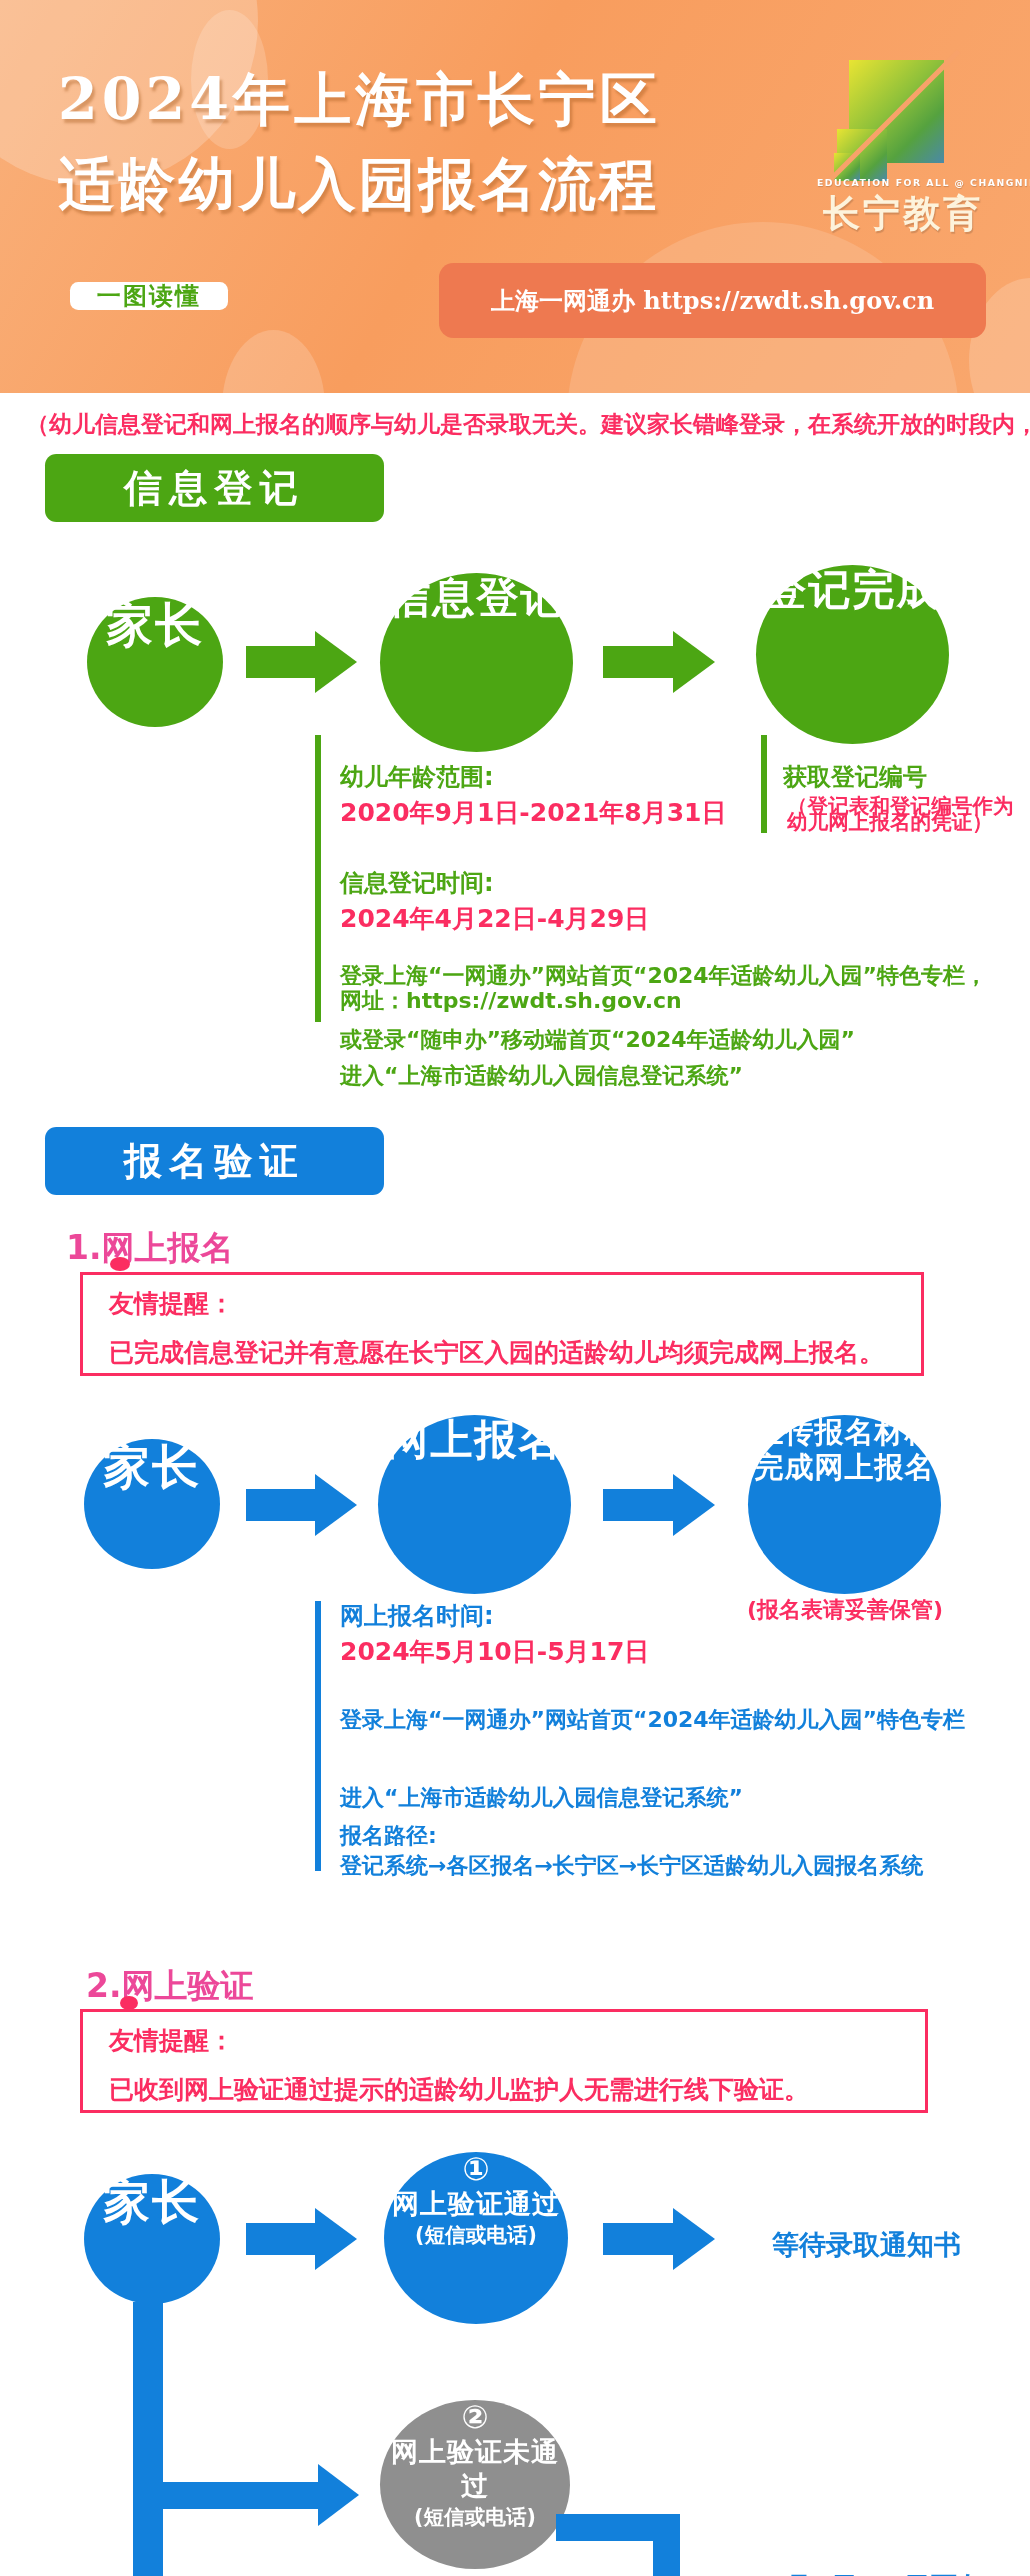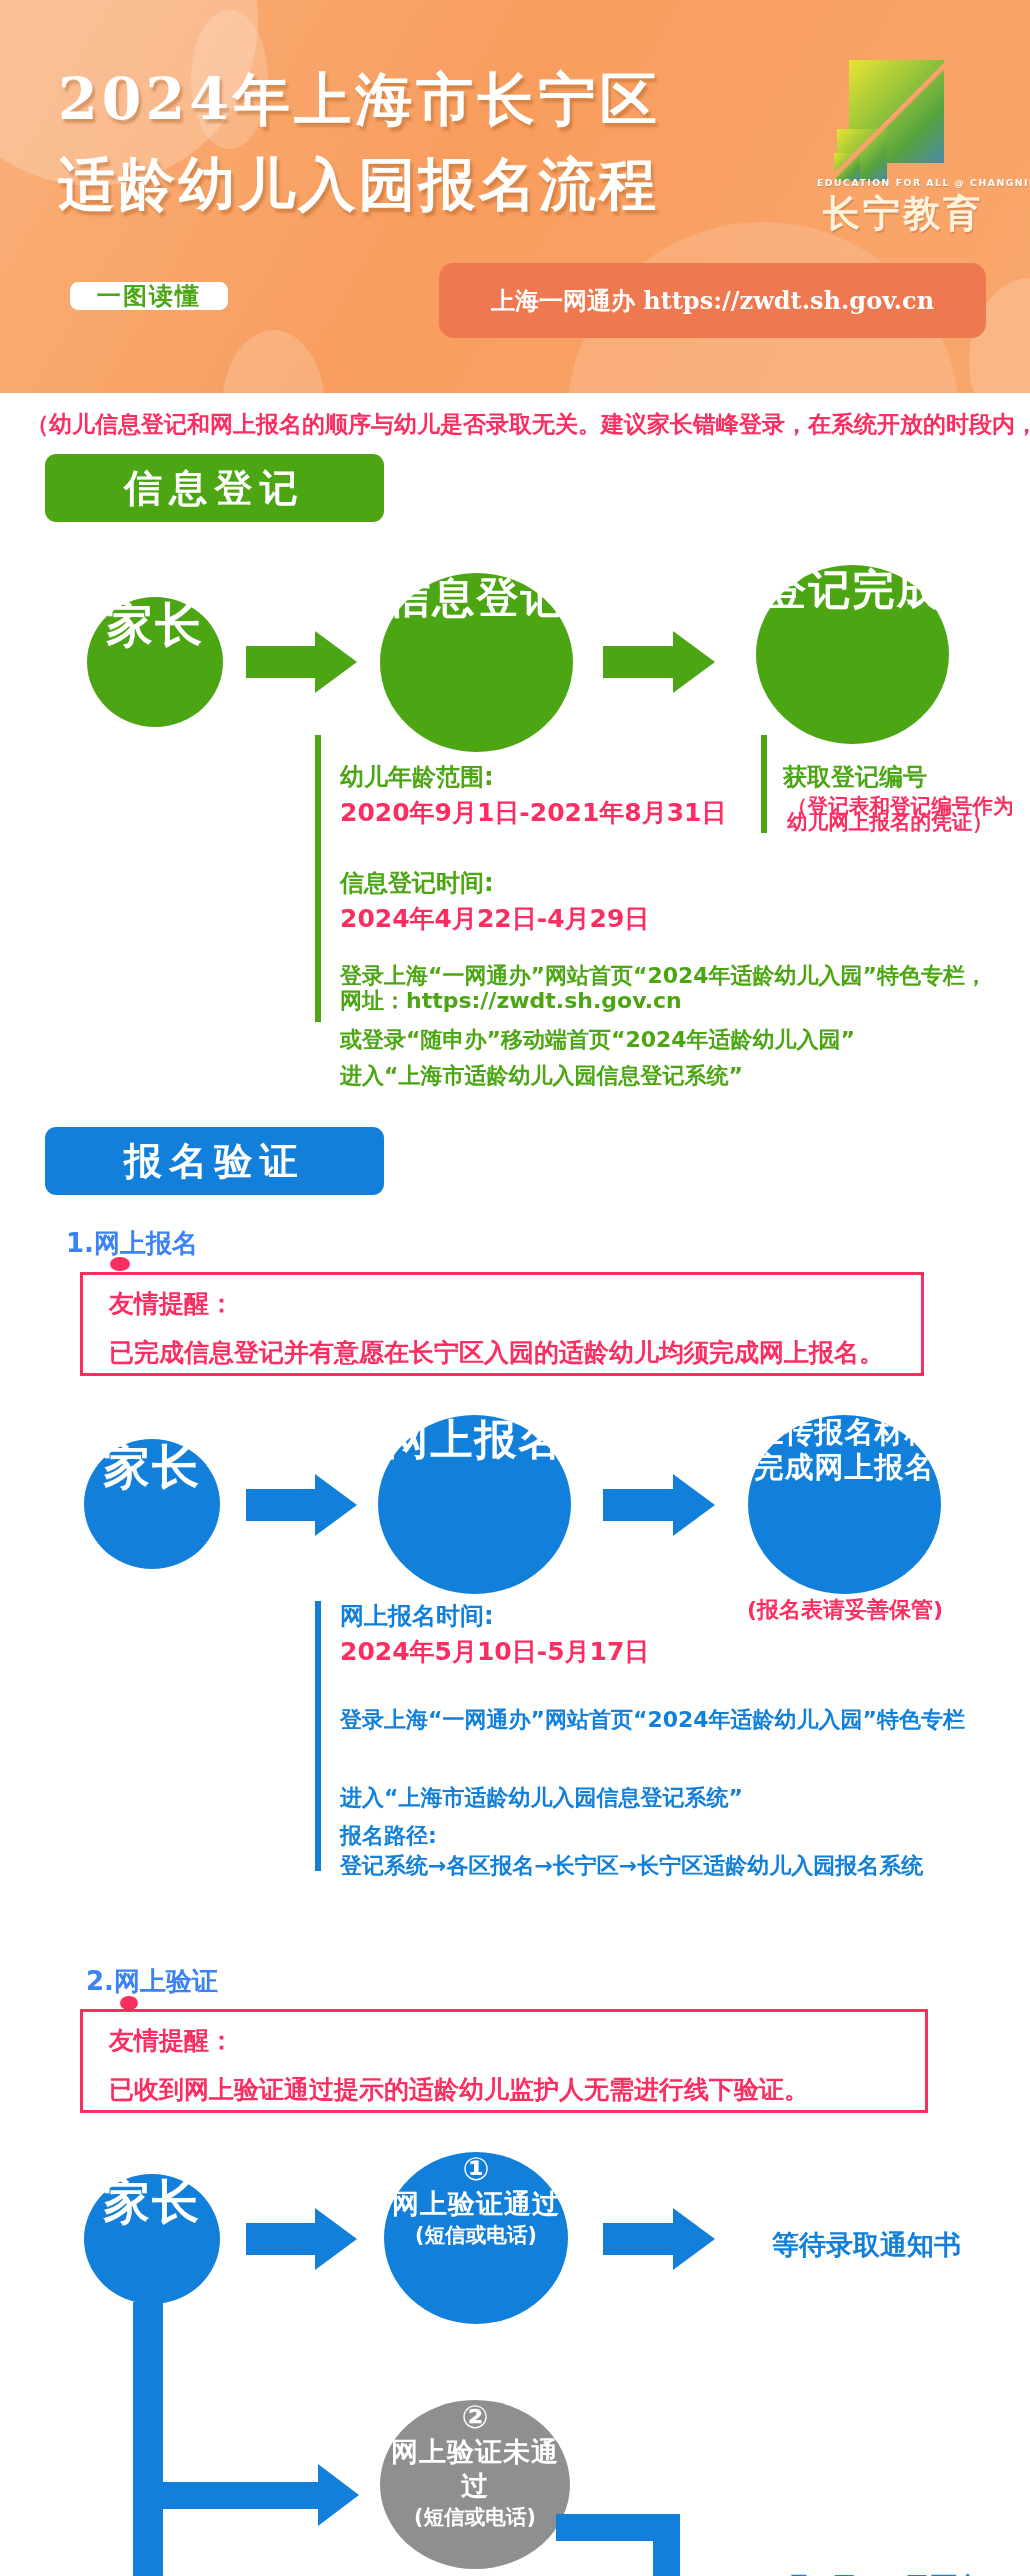--- a/index.html
+++ b/index.html
@@ -39,21 +39,21 @@
   .mid-ell .ttl{font-size:27px;line-height:1.25;letter-spacing:1px;}
   .mid-ell .sub{font-size:20.6px;line-height:1.4;font-weight:bold;}
   .barrow{position:absolute;height:32px;background:currentColor;}
   .barrow::after{content:"";position:absolute;left:100%;top:50%;transform:translateY(-50%);
         width:0;height:0;border-top:31px solid transparent;border-bottom:31px solid transparent;border-left:42px solid;}
   .c-g{color:#4ca613;} .c-b{color:#1280db;}
   .vline{position:absolute;width:6.2px;}
   .dlabel{position:absolute;font-size:24px;font-weight:bold;white-space:nowrap;}
   .dvalue{position:absolute;font-size:25px;font-weight:bold;color:#fb2d61;white-space:nowrap;}
   .dline{position:absolute;font-size:22px;font-weight:bold;white-space:nowrap;}
-  .subhead{position:absolute;font-size:26px;font-weight:bold;color:#3b82f6;white-space:nowrap;}
+  .subhead{position:absolute;font-size:33px;font-weight:bold;color:#ec4899;white-space:nowrap;}
   .pdot{position:absolute;width:19.6px;height:14px;background:#fb2d61;border-radius:50%;}
   .rembox{position:absolute;left:80px;border:3.6px solid #fb2d61;background:#fff;box-sizing:border-box;
         padding:12.4px 0 0 26px;}
   .rembox .rt{font-size:25px;font-weight:bold;color:#fb2d61;margin-bottom:15.5px;white-space:nowrap;}
   .rembox .rx{font-size:25px;font-weight:bold;color:#fb2d61;white-space:nowrap;}
   .cnote{position:absolute;font-size:22px;font-weight:bold;color:#fb2d61;text-align:center;white-space:nowrap;}
   .cbar{position:absolute;background:#1280db;}
   .tri-r{position:absolute;width:0;height:0;border-top:31px solid transparent;border-bottom:31px solid transparent;
         border-left:41px solid #1280db;}
   .resline{position:absolute;font-size:27px;font-weight:bold;color:#1280db;white-space:nowrap;}

